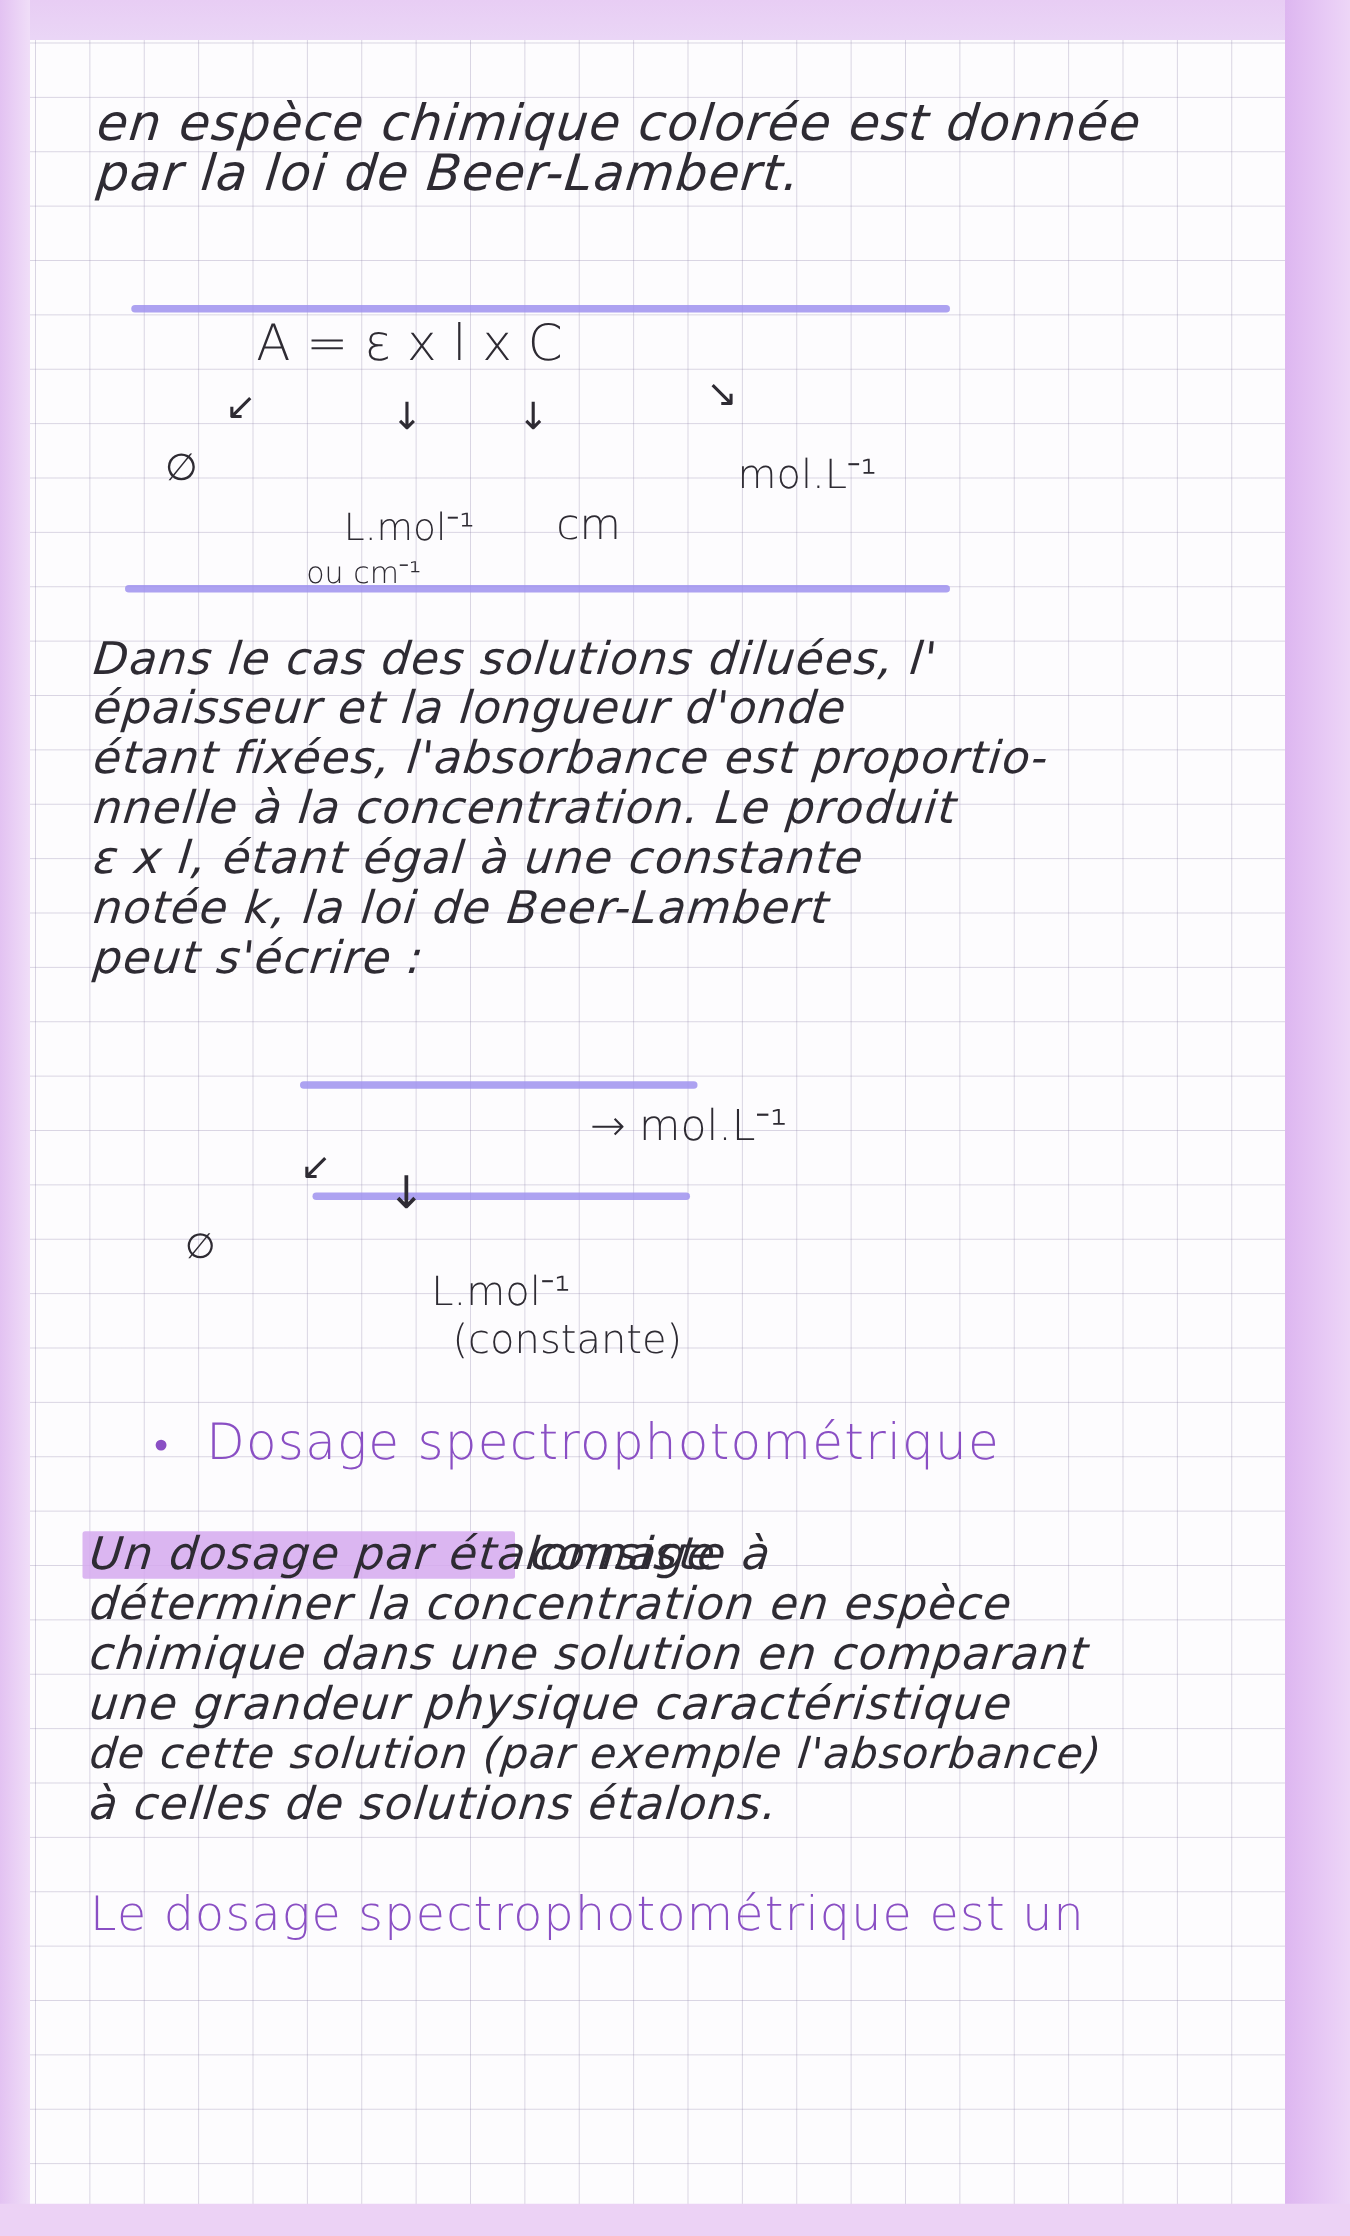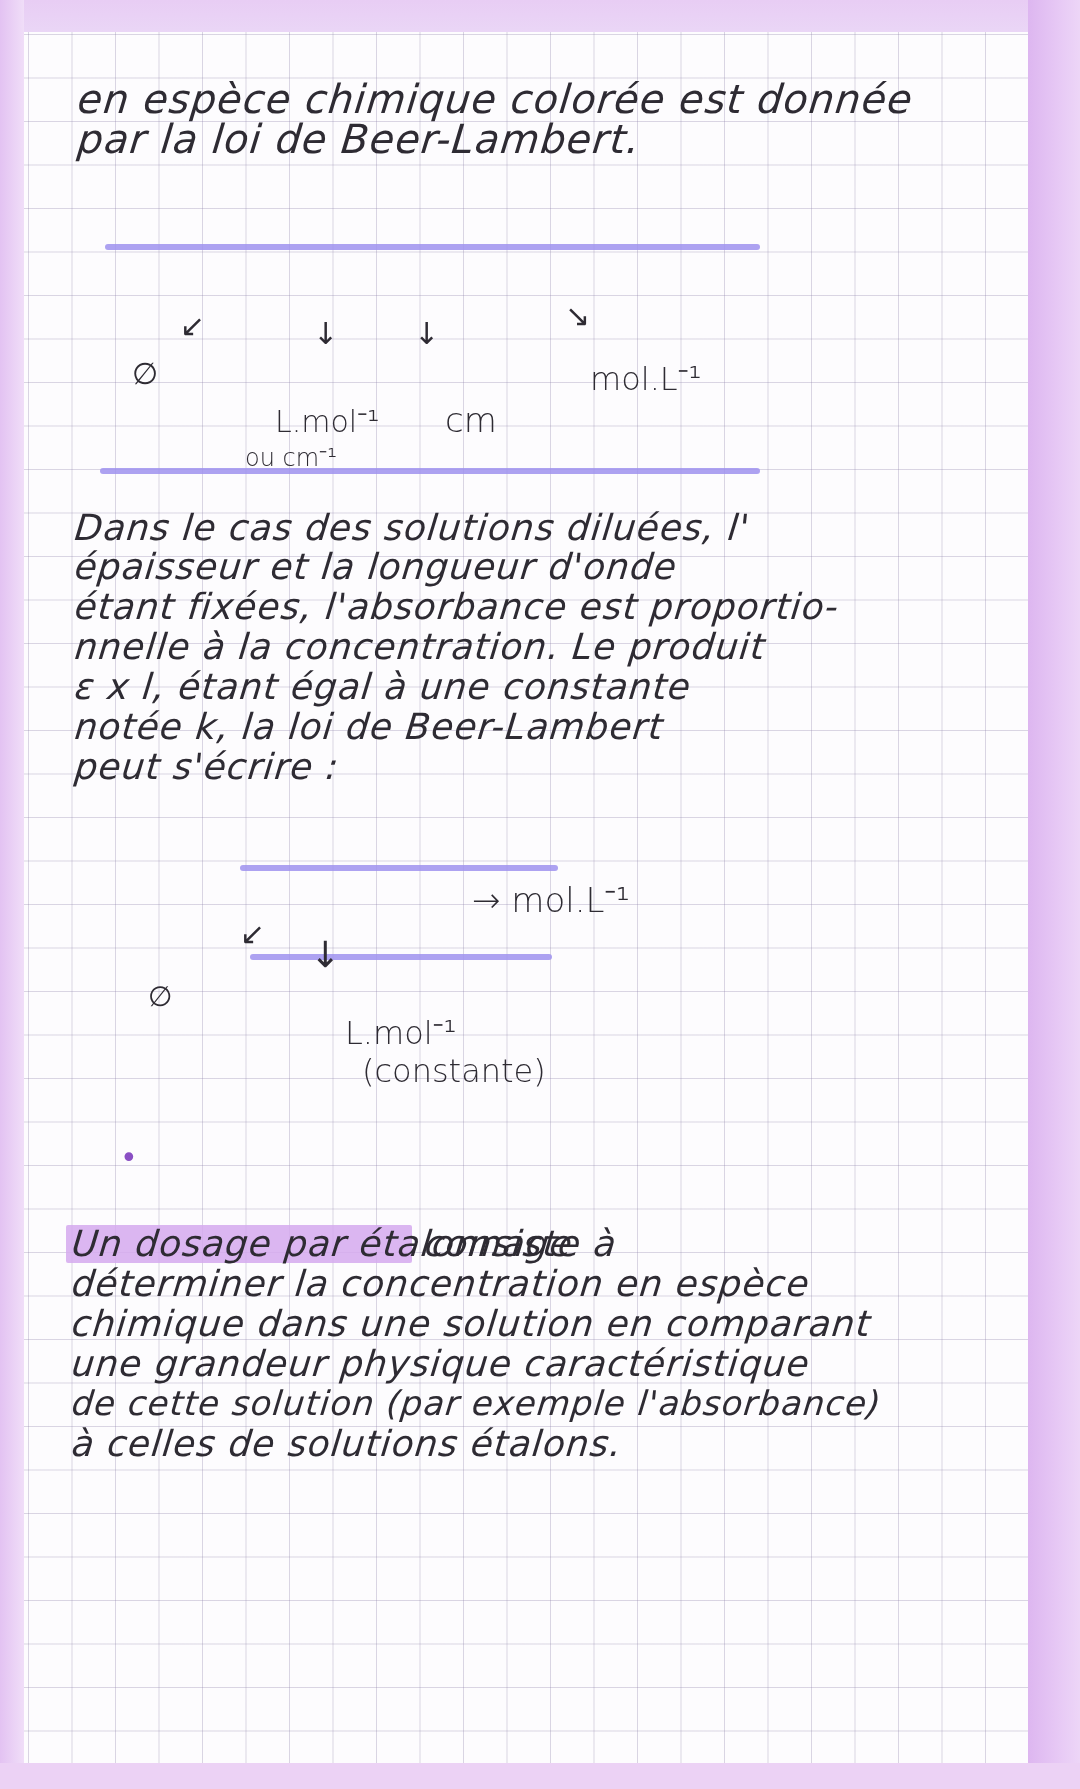--- a/index.html
+++ b/index.html
@@ -43,20 +43,21 @@
 <div class="page">
   <div class="border-top"></div>
   <div class="border-left"></div>
   <div class="border-right"></div>
   <div class="border-bottom"></div>
 
   <div class="hand" style="left:78px; top:78px; font-size:40px;">en espèce chimique colorée est donnée</div>
   <div class="hand" style="left:78px; top:118px; font-size:40px;">par la loi de Beer-Lambert.</div>
 
   <div class="rule" style="left:105px; top:244px; width:655px;"></div>
+  <div class="sym" style="left:205px; top:252px; font-size:40px;">A = ε  x l  x C</div>
   <div class="arrow" style="left:180px; top:308px;">↙</div>
   <div class="arrow" style="left:313px; top:316px;">↓</div>
   <div class="arrow" style="left:414px; top:316px;">↓</div>
   <div class="arrow" style="left:565px; top:298px;">↘</div>
   <div class="sym" style="left:132px; top:356px; font-size:30px;">∅</div>
   <div class="sym" style="left:590px; top:356px; font-size:32px;">mol.L⁻¹</div>
   <div class="sym" style="left:275px; top:400px; font-size:30px;">L.mol⁻¹</div>
   <div class="sym" style="left:445px; top:400px; font-size:34px;">cm</div>
   <div class="sym" style="left:245px; top:440px; font-size:24px;">ou cm⁻¹</div>
   <div class="rule" style="left:100px; top:468px; width:660px;"></div>
@@ -72,23 +73,25 @@
   <div class="rule" style="left:240px; top:865px; width:318px;"></div>
   <div class="sym" style="left:472px; top:876px; font-size:34px;">→ mol.L⁻¹</div>
   <div class="arrow" style="left:240px; top:916px;">↙</div>
   <div class="rule" style="left:250px; top:954px; width:302px;"></div>
   <div class="arrow" style="left:310px; top:934px; font-size:36px;">↓</div>
   <div class="sym" style="left:148px; top:980px; font-size:28px;">∅</div>
   <div class="sym" style="left:345px; top:1010px; font-size:32px;">L.mol⁻¹</div>
   <div class="sym" style="left:318px; top:1052px; font-size:32px;margin-left:44px;">(constante)</div>
 
   <div class="bullet" style="left:120px; top:1140px;">•</div>
+  <div class="hand purple" style="left:165px; top:1133px; font-size:40px;">Dosage spectrophotométrique</div>
 
   <div class="highlight" style="left:66px; top:1225px; width:346px; height:38px;"></div>
   <div class="hand" style="left:72px; top:1222px;">Un dosage par étalonnage</div>
   <div class="hand" style="left:425px; top:1222px;">consiste à</div>
   <div class="hand" style="left:72px; top:1262px;">déterminer la concentration en espèce</div>
   <div class="hand" style="left:72px; top:1302px;">chimique dans une solution en comparant</div>
   <div class="hand" style="left:72px; top:1342px;">une grandeur physique caractéristique</div>
   <div class="hand" style="left:72px; top:1382px; font-size:34px;">de cette solution (par exemple l'absorbance)</div>
   <div class="hand" style="left:72px; top:1422px;">à celles de solutions étalons.</div>
 
+  <div class="hand purple" style="left:72px; top:1510px; font-size:38px;">Le dosage spectrophotométrique est un</div>
 </div>
 
 </body></html>

